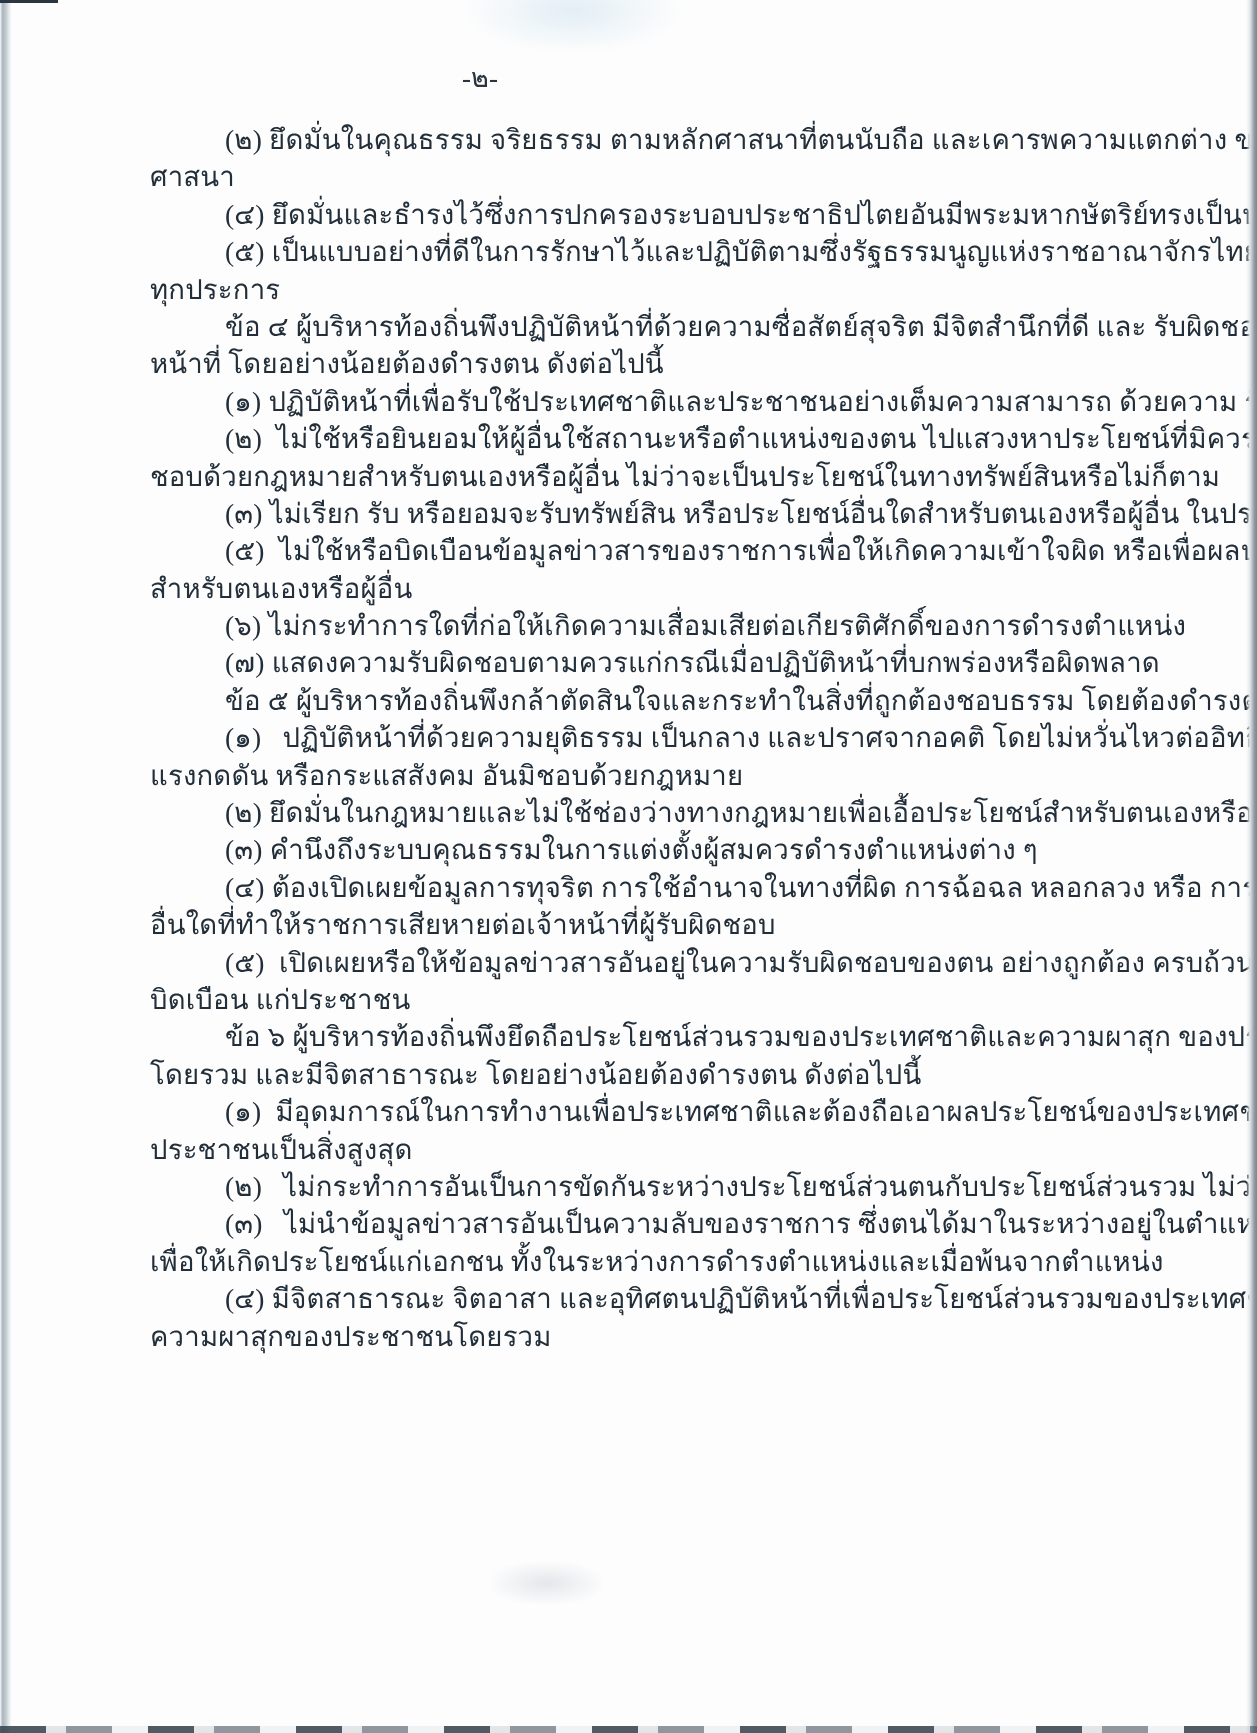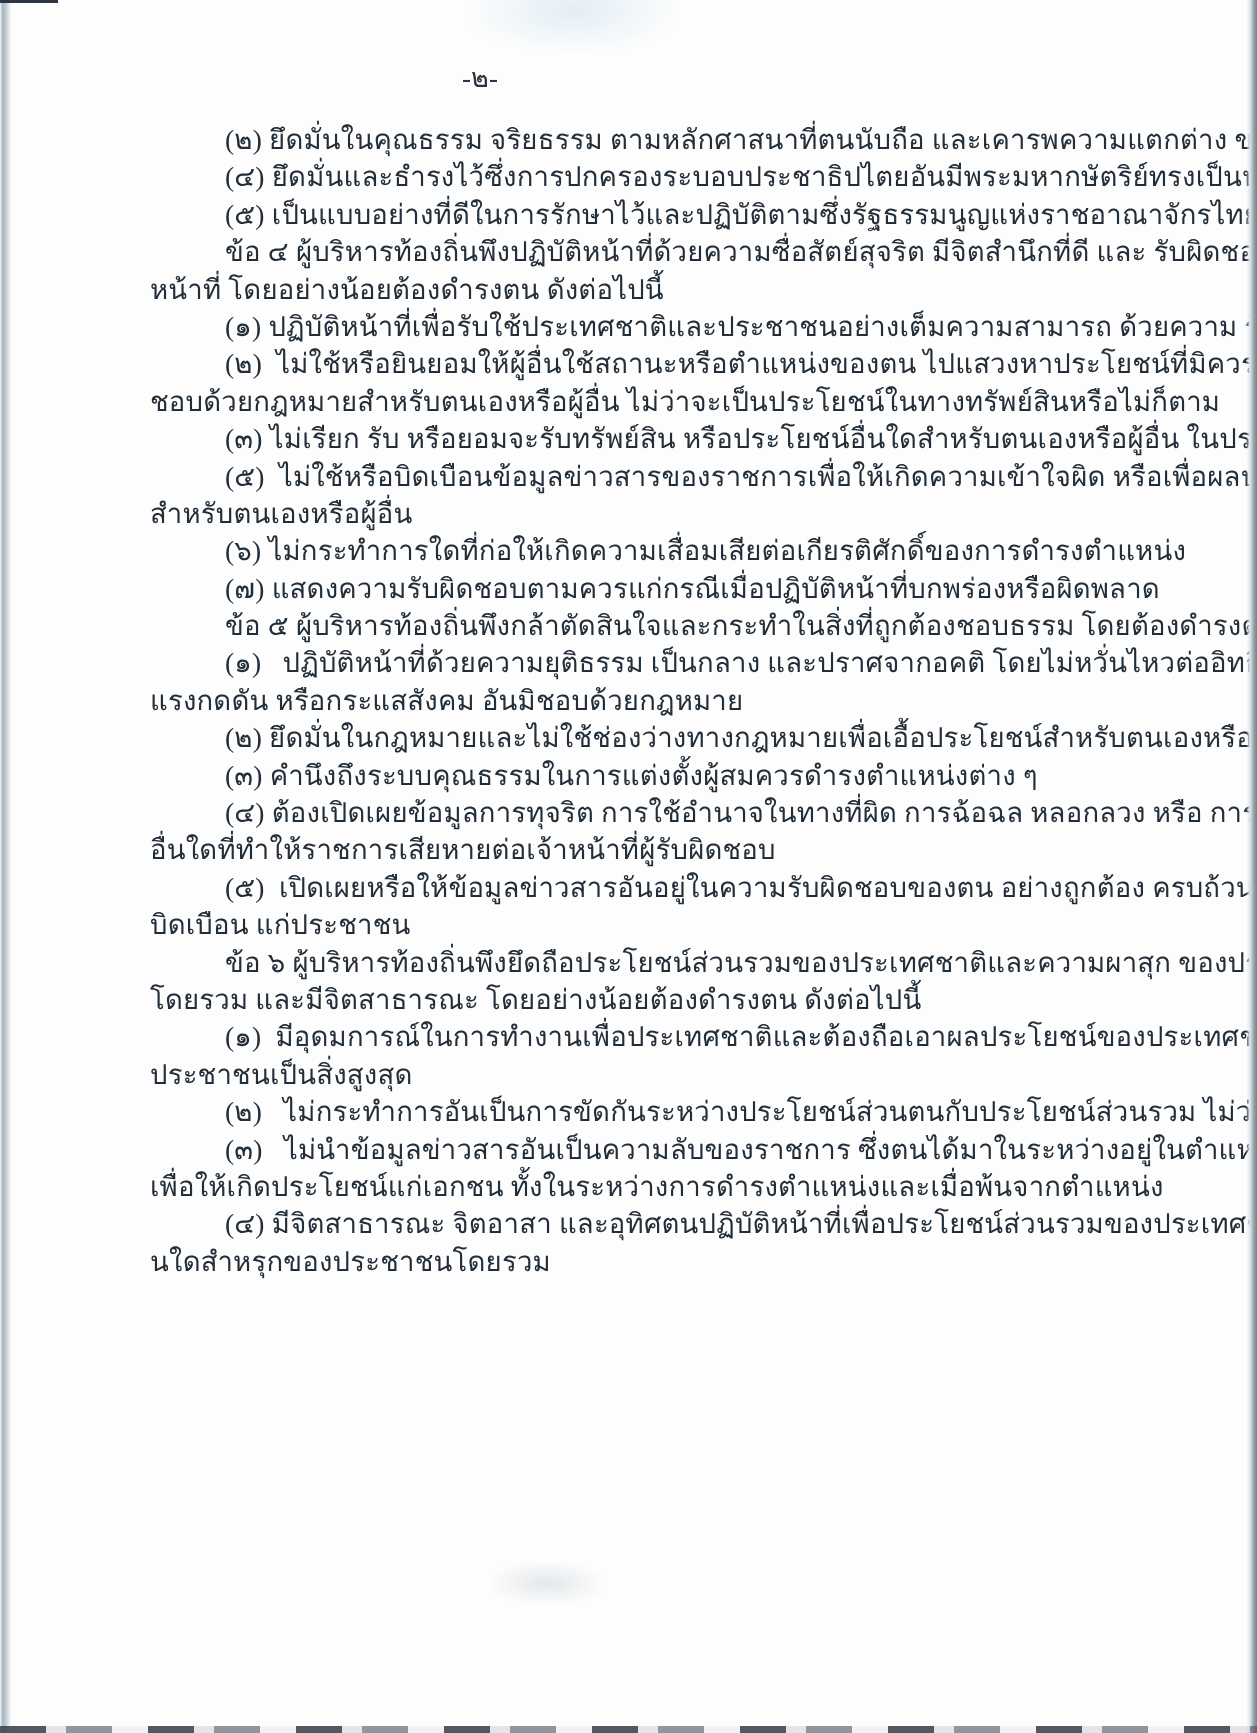--- a/index.html
+++ b/index.html
@@ -66,22 +66,24 @@
 <body>
 
 <div class="page" style="--paper: #fdfdfd; --ink: #222e39;">
   <div class="smudge-top"></div>
   <div class="smudge-bottom"></div>
 
   <div class="page-number">-๒-</div>
 
   <div class="doc-body">
       <div class="line indent">(๒) ยึดมั่นในคุณธรรม จริยธรรม ตามหลักศาสนาที่ตนนับถือ และเคารพความแตกต่าง ของแต่ละ</div>
+      <div class="line">ศาสนา</div>
       <div class="line indent">(๔) ยึดมั่นและธำรงไว้ซึ่งการปกครองระบอบประชาธิปไตยอันมีพระมหากษัตริย์ทรงเป็นประมุข</div>
       <div class="line indent">(๕) เป็นแบบอย่างที่ดีในการรักษาไว้และปฏิบัติตามซึ่งรัฐธรรมนูญแห่งราชอาณาจักรไทย</div>
+      <div class="line">ทุกประการ</div>
       <div class="line indent">ข้อ ๔ ผู้บริหารท้องถิ่นพึงปฏิบัติหน้าที่ด้วยความซื่อสัตย์สุจริต มีจิตสำนึกที่ดี และ รับผิดชอบต่อ</div>
       <div class="line">หน้าที่ โดยอย่างน้อยต้องดำรงตน ดังต่อไปนี้</div>
       <div class="line indent">(๑) ปฏิบัติหน้าที่เพื่อรับใช้ประเทศชาติและประชาชนอย่างเต็มความสามารถ ด้วยความ รับผิดชอบ</div>
       <div class="line indent">(๒)  ไม่ใช้หรือยินยอมให้ผู้อื่นใช้สถานะหรือตำแหน่งของตน ไปแสวงหาประโยชน์ที่มิควรได้ โดย</div>
       <div class="line">ชอบด้วยกฎหมายสำหรับตนเองหรือผู้อื่น ไม่ว่าจะเป็นประโยชน์ในทางทรัพย์สินหรือไม่ก็ตาม</div>
       <div class="line indent">(๓) ไม่เรียก รับ หรือยอมจะรับทรัพย์สิน หรือประโยชน์อื่นใดสำหรับตนเองหรือผู้อื่น ในประการที่</div>
       <div class="line indent">(๕)  ไม่ใช้หรือบิดเบือนข้อมูลข่าวสารของราชการเพื่อให้เกิดความเข้าใจผิด หรือเพื่อผลประโยชน์</div>
       <div class="line">สำหรับตนเองหรือผู้อื่น</div>
       <div class="line indent">(๖) ไม่กระทำการใดที่ก่อให้เกิดความเสื่อมเสียต่อเกียรติศักดิ์ของการดำรงตำแหน่ง</div>
       <div class="line indent">(๗) แสดงความรับผิดชอบตามควรแก่กรณีเมื่อปฏิบัติหน้าที่บกพร่องหรือผิดพลาด</div>
@@ -95,20 +97,20 @@
       <div class="line indent">(๕)  เปิดเผยหรือให้ข้อมูลข่าวสารอันอยู่ในความรับผิดชอบของตน อย่างถูกต้อง ครบถ้วน และไม่</div>
       <div class="line">บิดเบือน แก่ประชาชน</div>
       <div class="line indent">ข้อ ๖ ผู้บริหารท้องถิ่นพึงยึดถือประโยชน์ส่วนรวมของประเทศชาติและความผาสุก ของประชาชน</div>
       <div class="line">โดยรวม และมีจิตสาธารณะ โดยอย่างน้อยต้องดำรงตน ดังต่อไปนี้</div>
       <div class="line indent">(๑)  มีอุดมการณ์ในการทำงานเพื่อประเทศชาติและต้องถือเอาผลประโยชน์ของประเทศชาติ และ</div>
       <div class="line">ประชาชนเป็นสิ่งสูงสุด</div>
       <div class="line indent">(๒)   ไม่กระทำการอันเป็นการขัดกันระหว่างประโยชน์ส่วนตนกับประโยชน์ส่วนรวม ไม่ว่าโดย</div>
       <div class="line indent">(๓)   ไม่นำข้อมูลข่าวสารอันเป็นความลับของราชการ ซึ่งตนได้มาในระหว่างอยู่ในตำแหน่ง ไปใช้</div>
       <div class="line">เพื่อให้เกิดประโยชน์แก่เอกชน ทั้งในระหว่างการดำรงตำแหน่งและเมื่อพ้นจากตำแหน่ง</div>
       <div class="line indent">(๔) มีจิตสาธารณะ จิตอาสา และอุทิศตนปฏิบัติหน้าที่เพื่อประโยชน์ส่วนรวมของประเทศชาติ และ</div>
-      <div class="line">นใดสำหรุกของประชาชนโดยรวม</div>
+      <div class="line">ความผาสุกของประชาชนโดยรวม</div>
     </div>
 
   <div class="edge-left"></div>
   <div class="edge-right"></div>
   <div class="edge-topline"></div>
   <div class="edge-bottom"></div>
 </div>
 
 </body></html>

